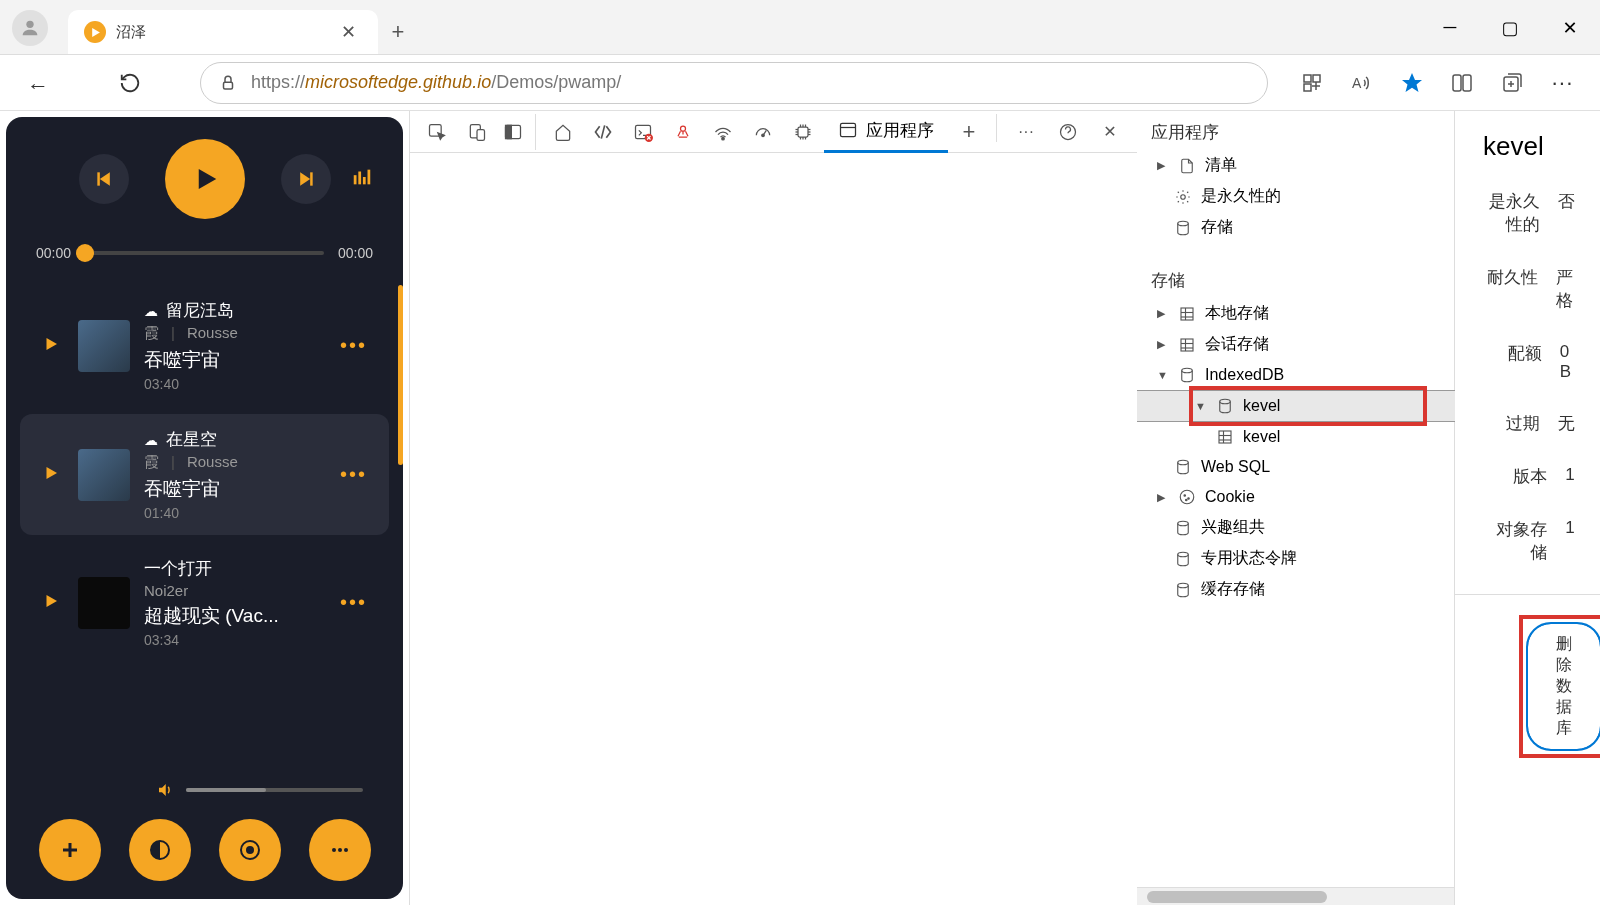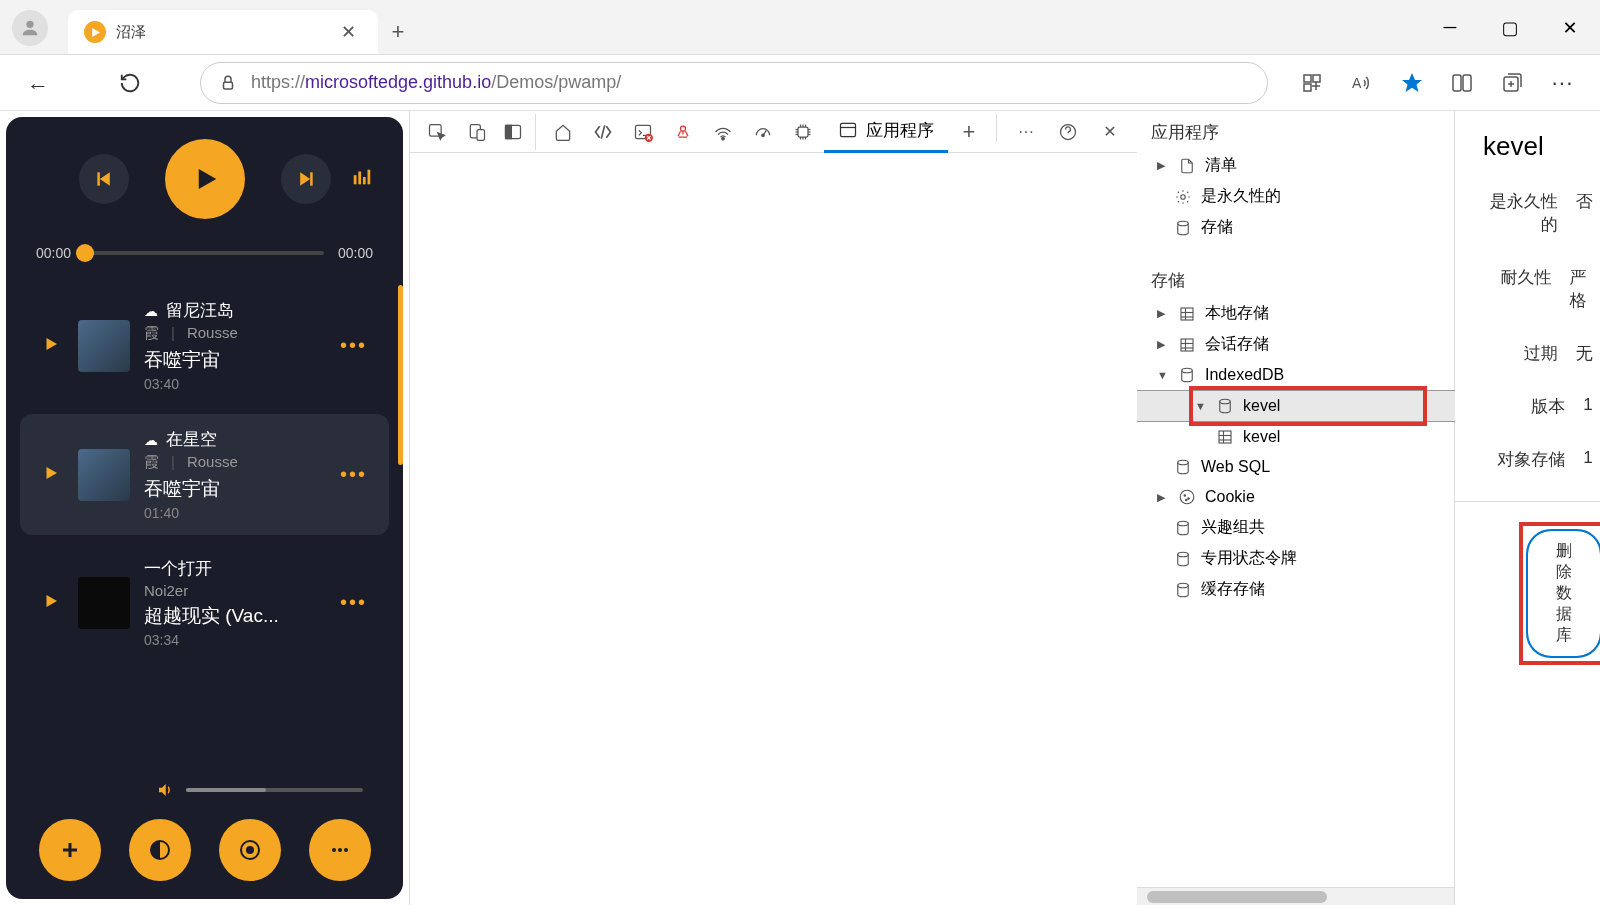--- a/index.html
+++ b/index.html
@@ -20,21 +20,21 @@
 .tab-close { margin-left: auto; font-size: 18px; color: #555; cursor: pointer; padding: 2px 6px; }
 .new-tab { width: 40px; height: 40px; display: flex; align-items: center; justify-content: center; font-size: 22px; color: #555; cursor: pointer; margin-bottom: 2px; }
 
 
 .toolbar { height: 56px; display: flex; align-items: center; padding: 0 16px; gap: 10px; border-bottom: 1px solid #e0e0e0; }
 .nav-btn { width: 44px; height: 44px; display: flex; align-items: center; justify-content: center; border-radius: 6px; cursor: pointer; font-size: 22px; color: #333; }
 .toolbar-spacer { width: 28px; }
 .url-bar { flex: 1; height: 42px; border: 1px solid #ccc; border-radius: 21px; display: flex; align-items: center; padding: 0 18px; gap: 14px; }
 .url-lock { width: 18px; height: 18px; }
 .url-text { font-size: 18px; color: #777; }
-.url-text .host { color: #4c1d95; }
+.url-text .host { color: #a16207; font-style: italic; }
 .toolbar-icons { display: flex; gap: 6px; margin-left: 12px; }
 .toolbar-icons .nav-btn svg { width: 24px; height: 24px; }
 
 
 .main { display: flex; height: calc(905px - 56px - 55px); }
 
 
 .pwamp { width: 397px; background: #1a1d29; border-radius: 16px; margin: 6px; padding: 14px 0; color: #fff; display: flex; flex-direction: column; flex-shrink: 0; position: relative; overflow: hidden; }
 .player-controls { display: flex; justify-content: center; align-items: center; gap: 36px; margin-top: 8px; position: relative; }
 .ctrl-small { width: 50px; height: 50px; border-radius: 50%; background: #2a2d3a; display: flex; align-items: center; justify-content: center; cursor: pointer; }
@@ -99,21 +99,21 @@
 .dt-selected { background: #e8e8e8; border-top: 1px solid #999; border-bottom: 1px solid #999; }
 .dt-sidebar-hscroll { height: 18px; background: #f0f0f0; border-top: 1px solid #ddd; position: relative; }
 .dt-sidebar-hscroll-thumb { position: absolute; left: 10px; top: 3px; width: 180px; height: 12px; background: #c0c0c0; border-radius: 6px; }
 
 .dt-detail { flex: 1; padding: 20px 28px; overflow: auto; }
 .dt-detail h2 { font-size: 26px; font-weight: 400; margin-bottom: 28px; }
 .dt-kv { display: flex; margin-bottom: 30px; font-size: 17px; }
 .dt-k { width: 118px; text-align: right; color: #333; padding-right: 18px; }
 .dt-v { color: #333; }
 .dt-divider { border-top: 1px solid #ddd; margin: 6px -28px 20px; }
-.dt-buttons { display: flex; gap: 32px; margin-top: 8px; padding-left: 36px; }
+.dt-buttons { display: flex; gap: 14px; margin-top: 8px; padding-left: 36px; }
 .dt-button { padding: 10px 28px; border: 1px solid #0078d4; border-radius: 24px; background: #fff; font-size: 16px; cursor: pointer; color: #333; }
 .dt-button.focus { outline: 2px solid #0078d4; outline-offset: -1px; }
 .dt-hl-red { border: 4px solid #d9362f; padding: 4px; display: inline-block; }
 
 .dt-footer { height: 42px; border-top: 1px solid #ddd; display: flex; align-items: center; padding: 0 14px; gap: 26px; font-size: 17px; }
 .dt-footer-item { cursor: pointer; }
 .dt-footer-right { margin-left: auto; display: flex; gap: 12px; }
 </style>
 </head>
 <body>
@@ -586,20 +586,24 @@
         <h2>kevel</h2>
         <div class="dt-kv">
             <div class="dt-k">是永久性的</div>
             <div class="dt-v">否</div>
           </div>
         <div class="dt-kv">
             <div class="dt-k">耐久性</div>
             <div class="dt-v">严格</div>
           </div>
         <div class="dt-kv">
+            <div class="dt-k">配额</div>
+            <div class="dt-v">0 B</div>
+          </div>
+        <div class="dt-kv">
             <div class="dt-k">过期</div>
             <div class="dt-v">无</div>
           </div>
         <div class="dt-kv">
             <div class="dt-k">版本</div>
             <div class="dt-v">1</div>
           </div>
         <div class="dt-kv">
             <div class="dt-k">对象存储</div>
             <div class="dt-v">1</div>

